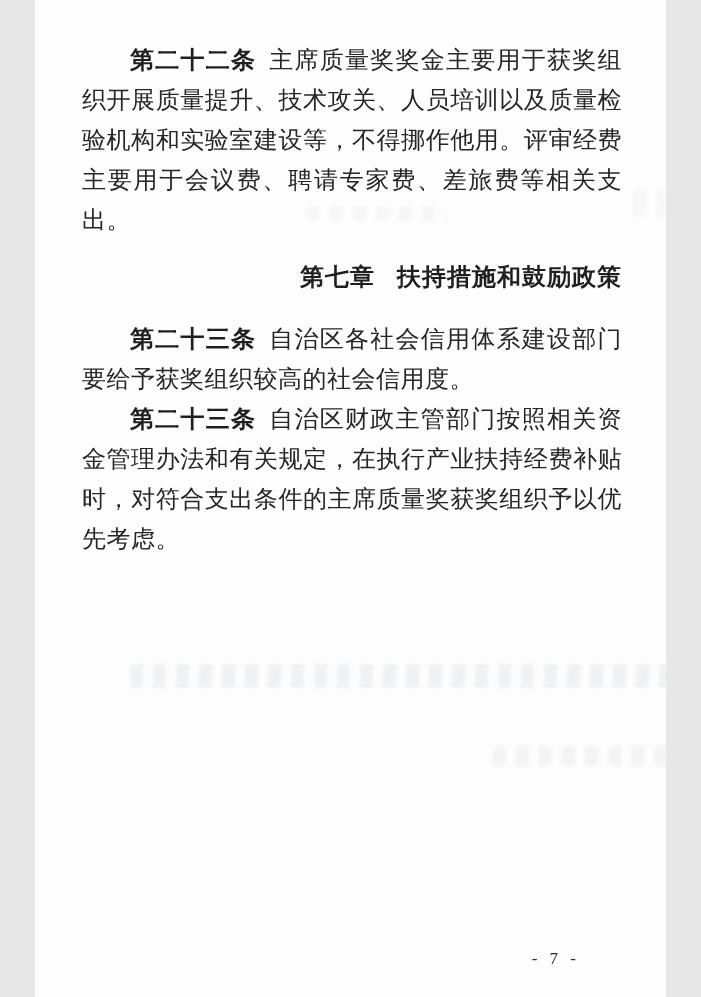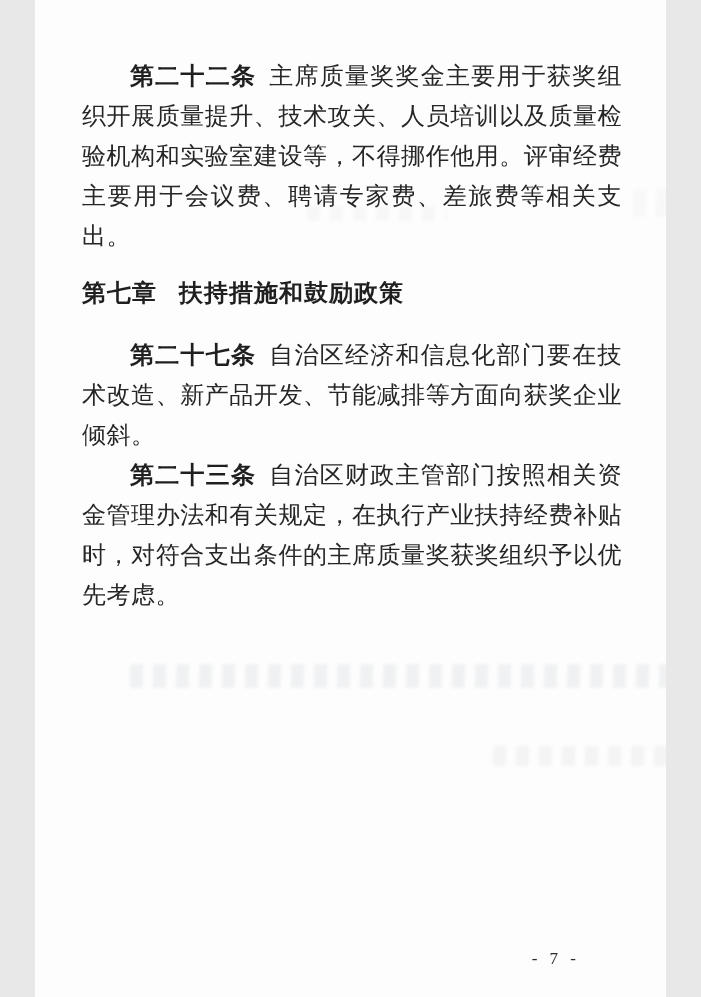--- a/index.html
+++ b/index.html
@@ -10,21 +10,21 @@
   .page {
     position: relative;
     width: 631px;
     height: 997px;
     margin: 0 auto;
     background: #fdfdfd;
     overflow: hidden;
     font-family: "Liberation Serif", serif;
     color: #262626;
     box-sizing: border-box;
-    padding: 56px 44px 0 47px;
+    padding: 40px 44px 0 47px;
   }
   .para {
     margin: 0;
     font-size: 24px;
     line-height: 40px;
     letter-spacing: 0.5px;
     text-align: justify;
     text-indent: 2em;
   }
   .artnum {
@@ -33,21 +33,21 @@
     color: #1f1f1f;
     margin-right: 13px;
   }
   .chapter {
     margin: 17px 0 22px 0;
     font-size: 24px;
     line-height: 40px;
     font-family: "Liberation Sans", sans-serif;
     font-weight: 700;
     color: #1f1f1f;
-    text-align: left;
+    text-align: right;
     letter-spacing: 1px;
   }
   .chapter .chapter-title {
     margin-left: 22px;
   }
   .pagenum {
     position: absolute;
     right: 86px;
     bottom: 28px;
     font-size: 17px;
@@ -79,27 +79,27 @@
 
   <p class="para">
     <span class="artnum">第二十二条</span><span>主席质量奖奖金主要用于获奖组织开展质量提升、技术攻关、人员培训以及质量检验机构和实验室建设等，不得挪作他用。评审经费主要用于会议费、聘请专家费、差旅费等相关支出。</span>
   </p>
 
   <h2 class="chapter">
     <span>第七章</span><span class="chapter-title">扶持措施和鼓励政策</span>
   </h2>
 
 
+  <p class="para">
+    <span class="artnum">第二十三条</span><span>自治区各社会信用体系建设部门要给予获奖组织较高的社会信用度。</span>
+  </p>
 
 
 
 
-  <p class="para">
-    <span class="artnum">第二十七条</span><span>自治区经济和信息化部门要在技术改造、新产品开发、节能减排等方面向获奖企业倾斜。</span>
-  </p>
 
   <p class="para">
     <span class="artnum">第二十三条</span><span>自治区财政主管部门按照相关资金管理办法和有关规定，在执行产业扶持经费补贴时，对符合支出条件的主席质量奖获奖组织予以优先考虑。</span>
   </p>
 
   <div class="bleed bleed-1"></div>
   <div class="bleed bleed-2"></div>
   <div class="bleed bleed-3"></div>
   <div class="bleed bleed-4"></div>
 

